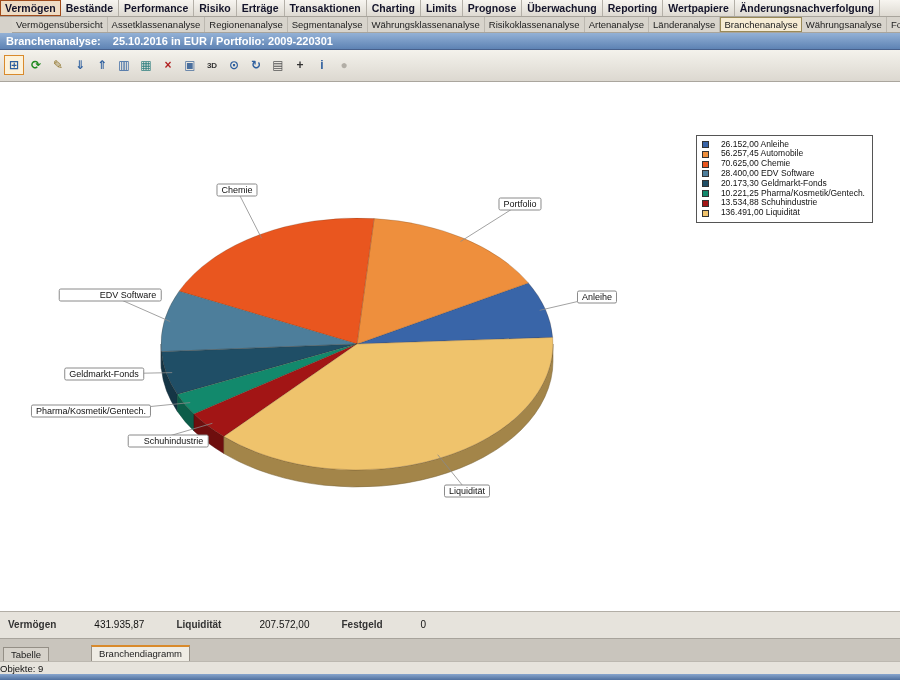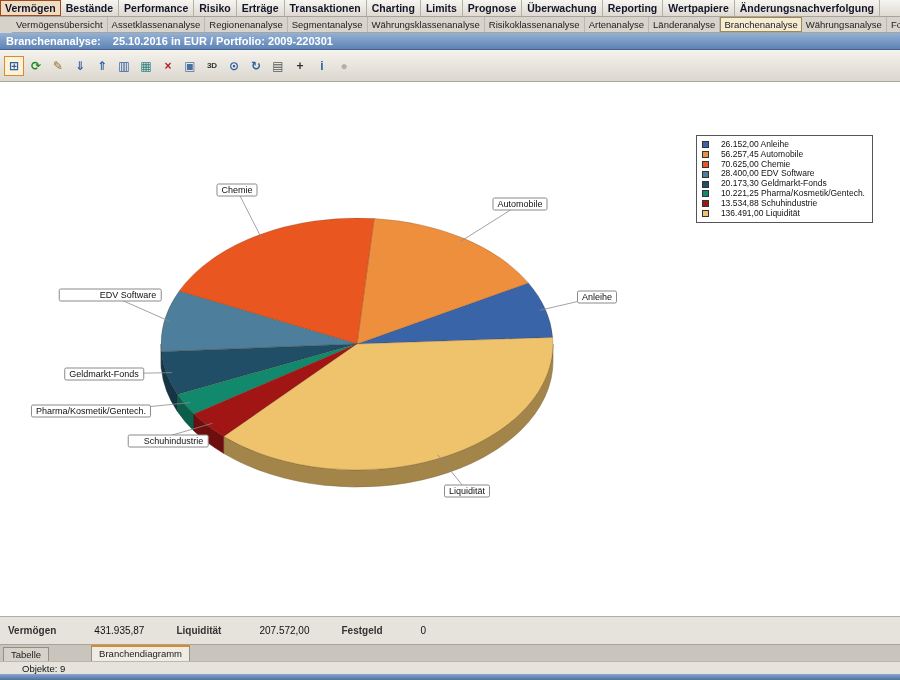--- a/index.html
+++ b/index.html
@@ -35,26 +35,26 @@
   .chip { width:7px; height:7px; border:1px solid #333; flex:none; display:inline-block; }
   #callouts { position:absolute; inset:0; }
   .callout { position:absolute; transform:translate(-50%,-50%); background:#fff; border:1px solid #8a8a8a; border-radius:2px; font-size:9px; line-height:11px; padding:0 4px; white-space:nowrap; color:#111; }
 
   
   .summary { height:28px; background:#e6e3dc; border-top:1px solid #b2aea6; display:flex; align-items:center; padding:0 8px; font-size:10px; color:#111; }
   .sum-label { font-weight:bold; margin-right:38px; color:#333; }
   .sum-value { margin-right:32px; }
 
   
-  .btabs { height:17px; background:#c9c5bd; border-top:1px solid #a8a49c; display:flex; align-items:flex-end; padding-left:3px; gap:2px; }
+  .btabs { height:23px; background:#c9c5bd; border-top:1px solid #a8a49c; display:flex; align-items:flex-end; padding-left:3px; gap:2px; }
   .btab { font-size:9.5px; color:#222; padding:1px 7px 2px; background:#d6d2ca; border:1px solid #948f86; border-bottom:none; height:14px; cursor:default; }
   .btab.selected { background:#efece4; border-top:2px solid #d98a2b; height:16px;margin-left:40px; }
 
   
-  .status { height:13px; background:#e6e3dc; border-top:1px solid #bcb8b0; font-size:9.5px; color:#111; padding:1px 22px 0; }
+  .status { height:13px; background:#e6e3dc; border-top:1px solid #bcb8b0; font-size:9.5px; color:#111; padding:1px 0 0; }
   .bluestrip { height:6px; background:linear-gradient(#87a5cd,#51719f); }
 </style>
 </head>
 <body>
 
 <div class="app">
   <div class="menubar">
       <div class="menu-item selected">Vermögen</div>
       <div class="menu-item">Bestände</div>
       <div class="menu-item">Performance</div>
@@ -157,21 +157,21 @@
           <span class="chip" style="background: rgb(162, 21, 21);"></span>
           <span>13.534,88 Schuhindustrie</span>
         </div>
         <div class="legend-row">
           <span class="chip" style="background: rgb(239, 195, 108);"></span>
           <span>136.491,00 Liquidität</span>
         </div>
       </div>
     <div id="callouts">
         <div class="callout" style="left: 597px; top: 215px;">Anleihe</div>
-        <div class="callout" style="left: 520px; top: 122px;">Automobile</div>
+        <div class="callout" style="left: 520px; top: 122px;">Portfolio</div>
         <div class="callout" style="left: 237px; top: 108px;">Chemie</div>
         <div class="callout" style="left: 110px; top: 213px; padding-left: 40px;">EDV Software</div>
         <div class="callout" style="left: 104px; top: 292px;">Geldmarkt-Fonds</div>
         <div class="callout" style="left: 91px; top: 329px;">Pharma/Kosmetik/Gentech.</div>
         <div class="callout" style="left: 168px; top: 359px; padding-left: 15px;">Schuhindustrie</div>
         <div class="callout" style="left: 467px; top: 409px;">Liquidität</div>
       </div>
   </div>
   <div class="summary" id="summary">
       <span class="sum-label">Vermögen</span>

